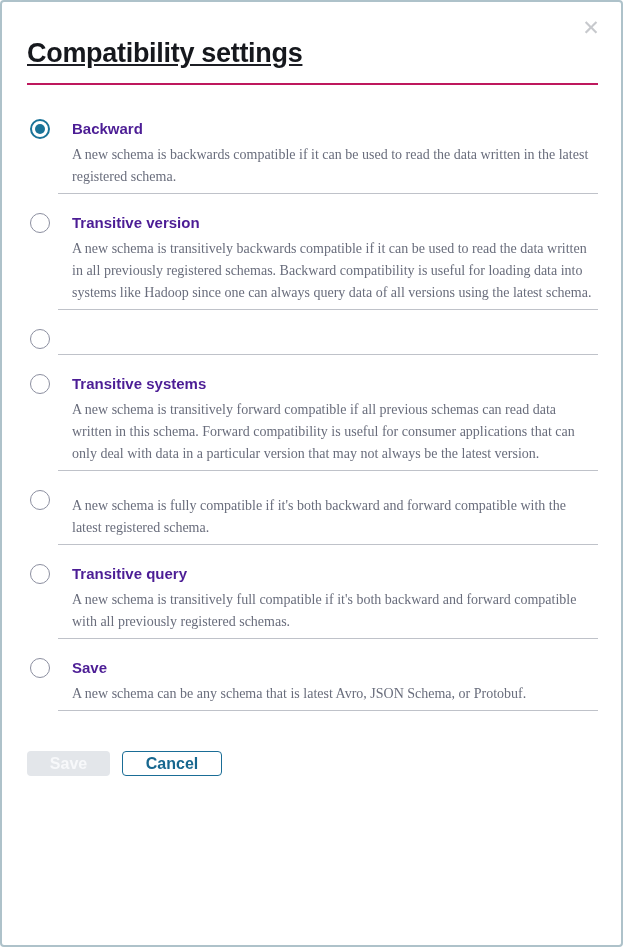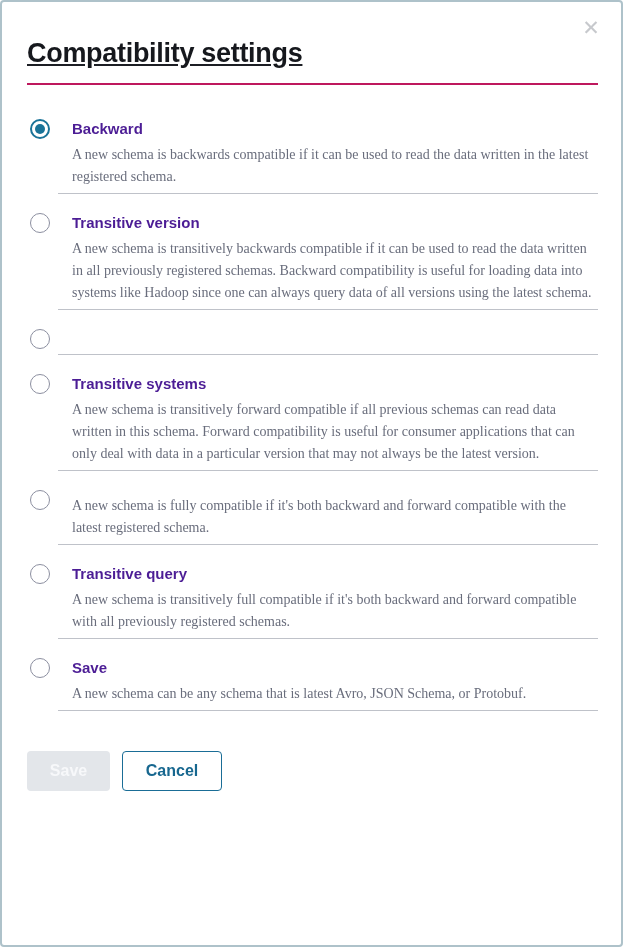--- a/index.html
+++ b/index.html
@@ -86,21 +86,21 @@
     color: #696d7c;
     max-width: 520px;
     font-family: Liberation Serif, serif;
   }
   .modal-footer {
     margin-top: 40px;
     display: flex;
     align-items: center;
   }
   .btn {
-    height: 40px;
+    height: 25px;
     font-family: "Liberation Sans", sans-serif;
     font-size: 16px;
     font-weight: 700;
     border-radius: 4px;
     cursor: pointer;
   }
   .btn-save {
     width: 83px;
     background: #e3e6ea;
     color: #f7f8fa;

